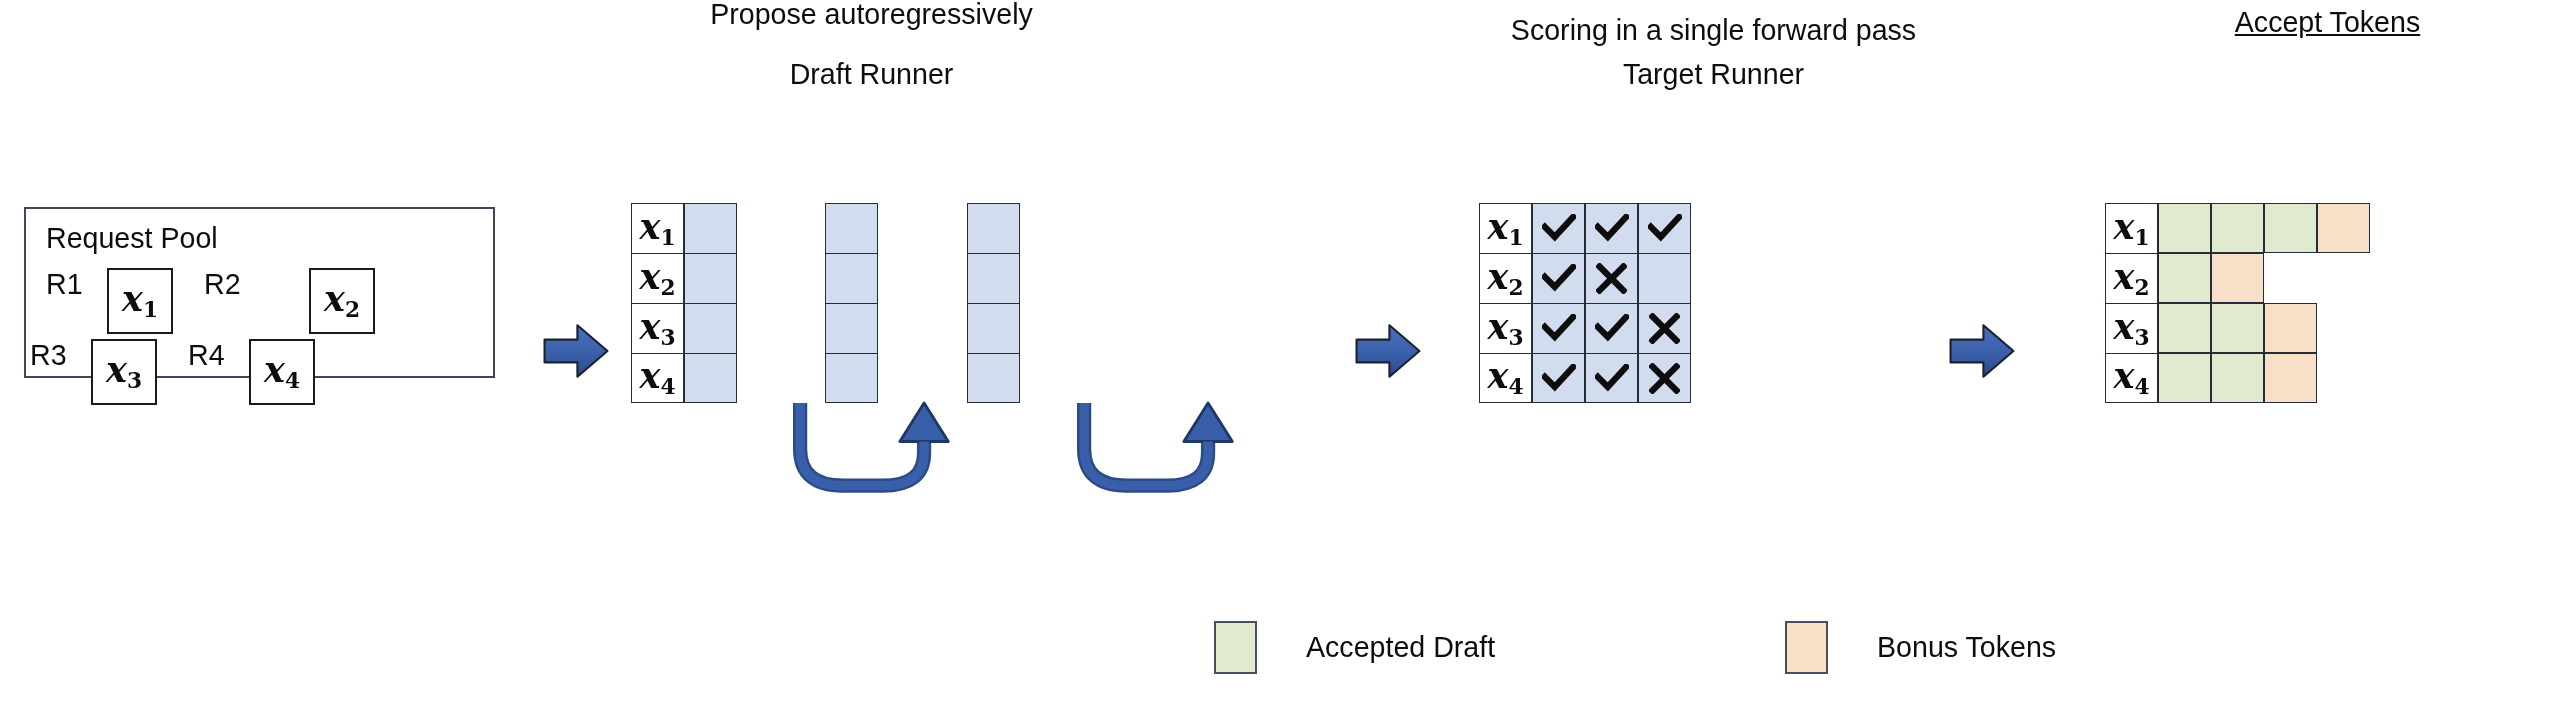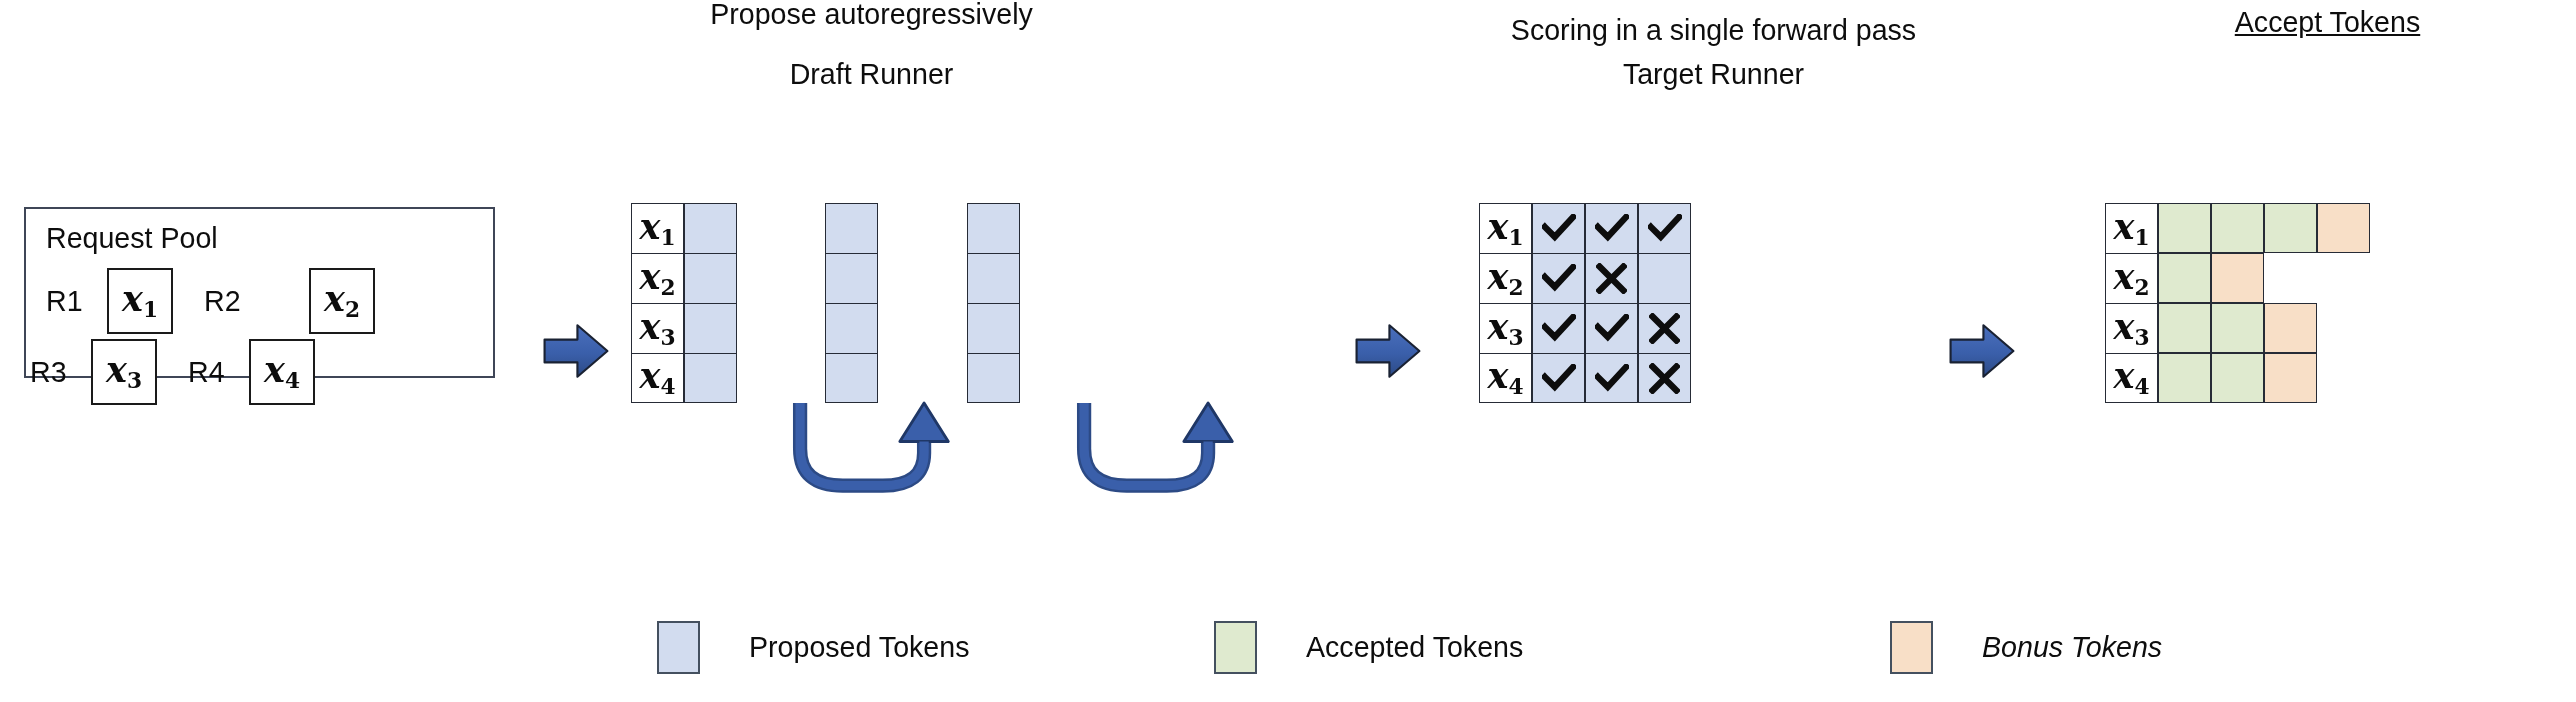--- a/index.html
+++ b/index.html
@@ -47,21 +47,21 @@
     color: #0d0d0d;
     white-space: nowrap;
   }
   .rp-row {
     position: absolute;
     display: flex;
     align-items: center;
   }
   .rp-item {
     display: flex;
-    align-items: center;
+    align-items: flex-start;
     white-space: nowrap;
   }
   .rp-label {
     font-size: 28.6px;
     color: #0d0d0d;
     width: 61px;
   }
   .rp-box {
     width: 66px;
     height: 66px;
@@ -453,26 +453,22 @@
   </div>
 
   <div class="abs" style="left:53px; top:150px;">
     <div class="abs tok-cell accepted" style="left:0px;   top:0px; border-bottom-width:1.8px;"></div>
     <div class="abs tok-cell accepted" style="left:53px;  top:0px; border-bottom-width:1.8px;"></div>
     <div class="abs tok-cell bonus" style="left:106px; top:0px; border-bottom-width:1.8px;"></div>
   </div>
 </div>
 
 <div id="legend">
-  <div class="legend-item" style="left:657px; top:5.7px;">
-    <span class="legend-swatch" style="background:#d2dcef;"></span>
-    <span class="legend-text">Proposed Tokens</span>
-  </div>
   <div class="legend-item" style="left:1214px; top:5.7px;">
     <span class="legend-swatch" style="background:#dfeacf;"></span>
-    <span class="legend-text">Accepted Tokens</span>
-  </div>
-  <div class="legend-item" style="left:1890px; top:5.7px;font-style:italic;">
+    <span class="legend-text">Accepted Draft</span>
+  </div>
+  <div class="legend-item" style="left:1785px; top:5.7px;">
     <span class="legend-swatch" style="background:#f8dfc7;"></span>
     <span class="legend-text">Bonus Tokens</span>
   </div>
 </div>
 
 
 </body></html>

